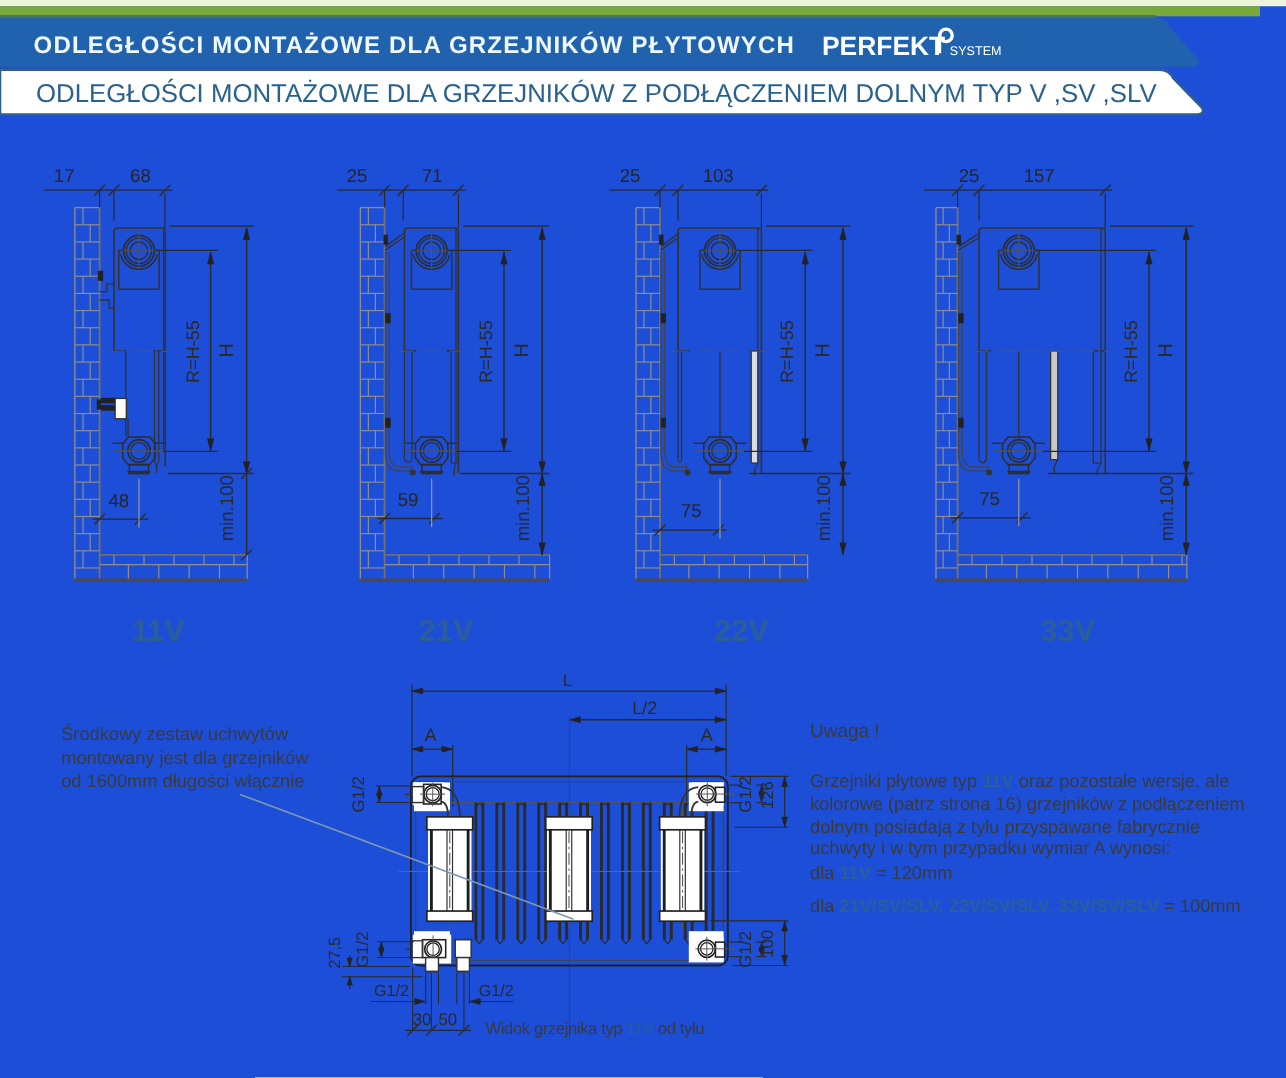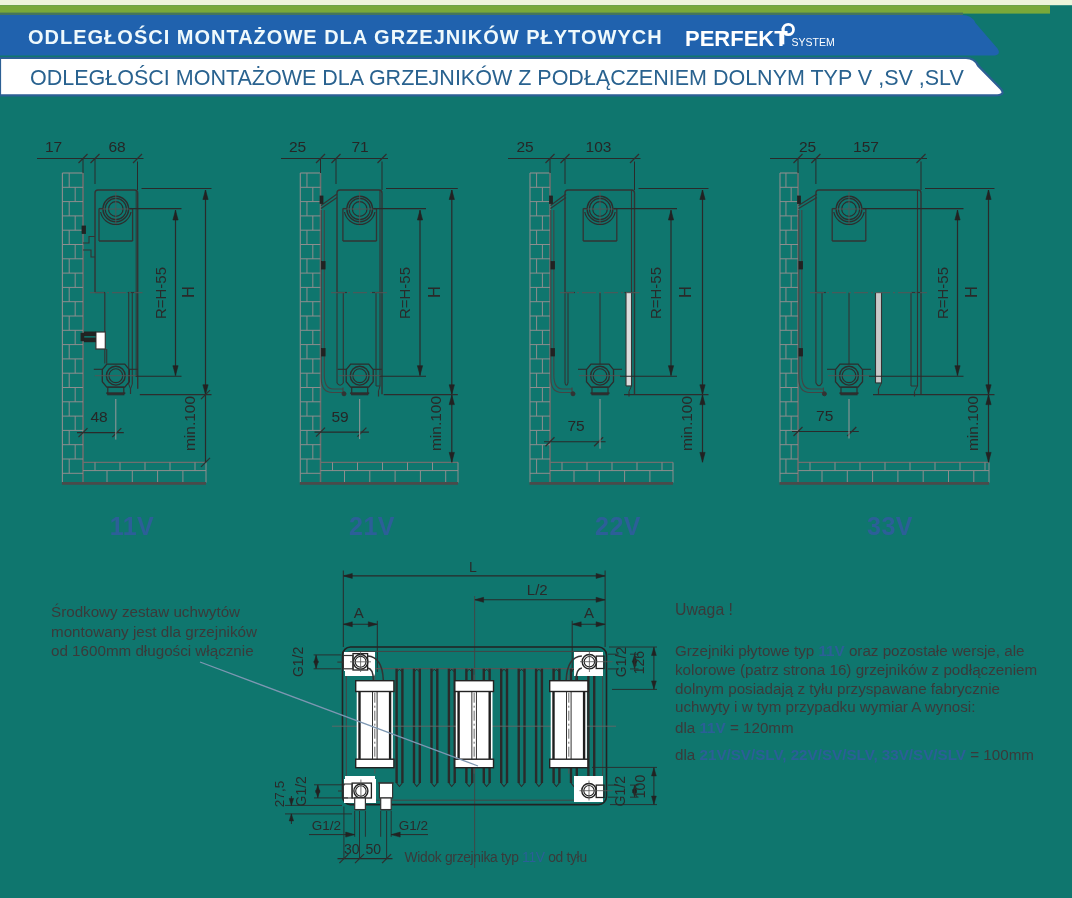--- a/index.html
+++ b/index.html
@@ -1,15 +1,15 @@
 <!DOCTYPE html>
 <html><head><meta charset="utf-8">
 <style>
 html,body{margin:0;padding:0;background:#fff;}
-#page{position:relative;width:1072px;height:898px;background:#0f766e;overflow:hidden;}
+#page{position:relative;width:1072px;height:898px;background:#1d4ed8;overflow:hidden;}
 svg{display:block;}
 </style></head>
 <body>
 <div id="page">
 <svg width="1072" height="898" viewBox="0 0 1072 898">
 
 <rect x="0" y="0" width="1072" height="5.2" fill="#edf4da"></rect>
 <rect x="0" y="5.2" width="1050" height="8.4" fill="#79a93a"></rect>
 <rect x="0" y="12.6" width="963" height="2.4" fill="#45755c"></rect>
 <path d="M 0 15 L 962 15 Q 972 15 975.5 23 L 997.5 48.5 Q 1002 55.6 992 55.6 L 0 55.6 Z" fill="#2062ae"></path>

